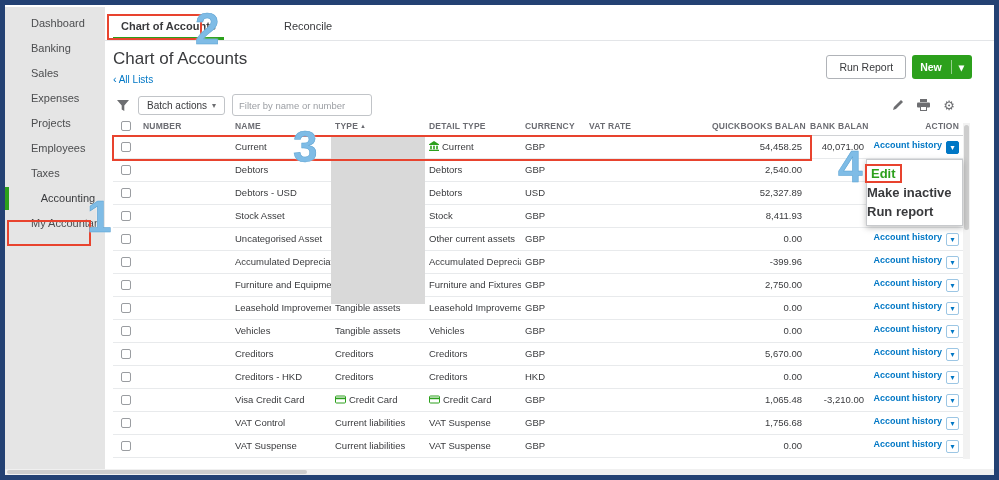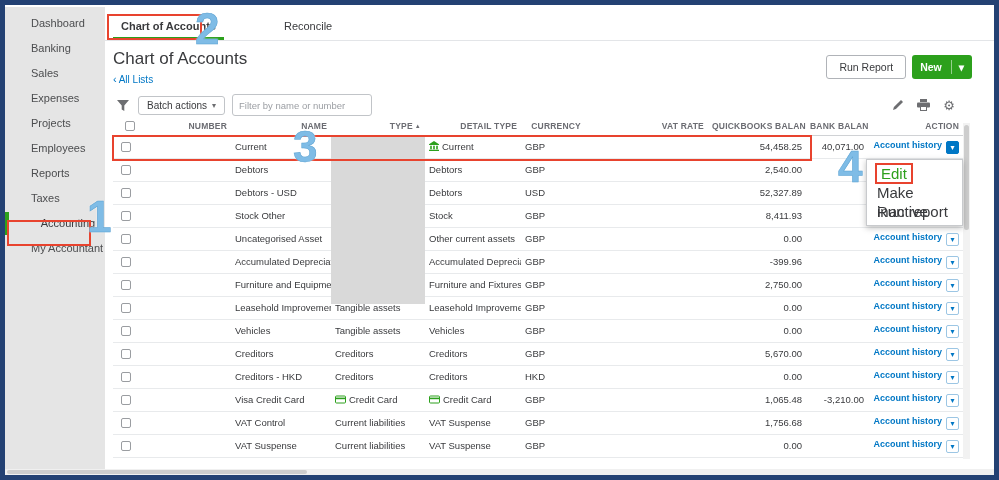--- a/index.html
+++ b/index.html
@@ -38,35 +38,35 @@
   .toolbar { height:24px; display:flex; align-items:center; gap:7px; padding:0 2px; }
   .icon-btn { background:none; border:none; cursor:pointer; display:flex; align-items:center; padding:0 2px; }
   .btn-batch { height:19px; border:1px solid #c1c4c8; border-radius:3px; background:#fff; font-size:10px; color:#393a3d; padding:0 8px; display:flex; align-items:center; gap:5px; cursor:pointer; font-family:inherit; }
   .btn-batch .crt { color:#6d6e71; font-size:8px; }
   .filter-input { width:140px; height:19px; border:1px solid #c1c4c8; border-radius:3px; font-size:9.5px; padding:10px 6px; color:#393a3d; font-family:inherit; }
   .filter-input::placeholder { color:#9b9ea3; }
   .tb-right { margin-left:auto; display:flex; align-items:center; gap:9px; margin-right:4px; }
   .gear-glyph { font-size:13px; color:#6d6e71; line-height:1; }
 
   table { width:100%; border-collapse:collapse; table-layout:fixed; }
-  thead th { height:18px; font-size:8.5px; color:#6b6c72; font-weight:bold; text-align:right; border-bottom:1px solid #d0d2d5; padding:0 4px; letter-spacing:.2px; white-space:nowrap; overflow:hidden; }
+  thead th { height:18px; font-size:8.5px; color:#6b6c72; font-weight:bold; text-align:left; border-bottom:1px solid #d0d2d5; padding:0 4px; letter-spacing:.2px; white-space:nowrap; overflow:hidden; }
   tbody td { height:23px; font-size:9.5px; color:#393a3d; border-bottom:1px solid #e8eaec; padding:0 4px; white-space:nowrap; overflow:hidden; }
   .ta-r { text-align:right !important; }
   .cb { display:inline-block; width:10px; height:10px; border:1px solid #9a9da1; border-radius:2px; background:#fff; vertical-align:middle; margin-left:4px; cursor:pointer; }
   .sort-arrow { font-size:6px; color:#6b6c72; margin-left:2px; vertical-align:1px; }
   .cell-icon { display:inline-block; margin-right:3px; vertical-align:-1px; }
   .ah-link { color:#0077c5; font-weight:bold; font-size:9px; cursor:pointer; text-decoration:none; }
   .caret-btn { display:inline-block; width:13px; height:13px; line-height:12px; text-align:center; color:#0077c5; border:1px solid #9cc6e4; border-radius:2px; font-size:8px; margin-left:4px; vertical-align:-2px; cursor:pointer; background:#fff; }
   .caret-btn.open { background:#0077c5; color:#fff; border-color:#0077c5; }
 
   .redaction { position:absolute; left:218px; top:43px; width:94px; height:168px; background:#d9d9d9; z-index:3; }
 
   
   .action-menu { position:absolute; top:154px; right:31px; width:97px; background:#fff; border:1px solid #c8cacd; box-shadow:0 2px 6px rgba(0,0,0,.25); z-index:6; padding:4px 0; }
-  .menu-item { height:19px; line-height:19px; padding-left:10px; font-size:15px; color:#393a3d; cursor:pointer; }
+  .menu-item { height:19px; line-height:19px; font-size:13px; color:#393a3d; cursor:pointer;font-weight:bold; }
   .menu-item.highlight span { color:#2ca01c; outline:2px solid #e8432e; padding:0 4px; }
 
   
   .v-scroll { position:absolute; right:24px; top:118px; height:336px; width:7px; background:#f2f2f2; z-index:4; }
   .v-thumb { width:5px; height:105px; background:#cdcdcd; border-radius:3px; margin:2px 1px; }
   .h-scroll { position:absolute; left:0; right:0; bottom:0; height:6px; background:#f0f0f0; z-index:4; }
   .h-thumb { width:300px; height:4px; background:#cdcdcd; border-radius:2px; margin:1px 0 0 2px; }
 
   
   .ann { position:absolute; z-index:10; pointer-events:none; }
@@ -92,21 +92,20 @@
         <i></i>
       </div>
 
     <nav class="sidebar">
         <div class="sb-item"><span>Dashboard</span></div>
         <div class="sb-item"><span>Banking</span></div>
         <div class="sb-item"><span>Sales</span></div>
         <div class="sb-item"><span>Expenses</span></div>
         <div class="sb-item"><span>Projects</span></div>
         <div class="sb-item"><span>Employees</span></div>
-        <div class="sb-item"><span>Reports</span></div>
         <div class="sb-item"><span>Taxes</span></div>
         <div class="sb-item active"><span>Accounting</span></div>
         <div class="sb-item"><span>My Accountant</span></div>
       </nav>
 
     <div class="main">
       <div class="tabbar">
           <div class="tab active">Chart of Accounts</div>
           <div class="tab t2">Reconcile</div>
         </div>
@@ -217,21 +216,21 @@
                 <td><span>Debtors</span></td>
                 <td>USD</td>
                 <td></td>
                 <td class="ta-r">52,327.89</td>
                 <td class="ta-r"></td>
                 <td class="ta-r"><a class="ah-link">Account history</a><span class="caret-btn">▾</span></td>
               </tr>
               <tr>
                 <td><span class="cb"></span></td>
                 <td></td>
-                <td>Stock Other</td>
+                <td>Stock Asset</td>
                 <td><span></span></td>
                 <td><span>Stock</span></td>
                 <td>GBP</td>
                 <td></td>
                 <td class="ta-r">8,411.93</td>
                 <td class="ta-r"></td>
                 <td class="ta-r"><a class="ah-link">Account history</a><span class="caret-btn">▾</span></td>
               </tr>
               <tr>
                 <td><span class="cb"></span></td>

